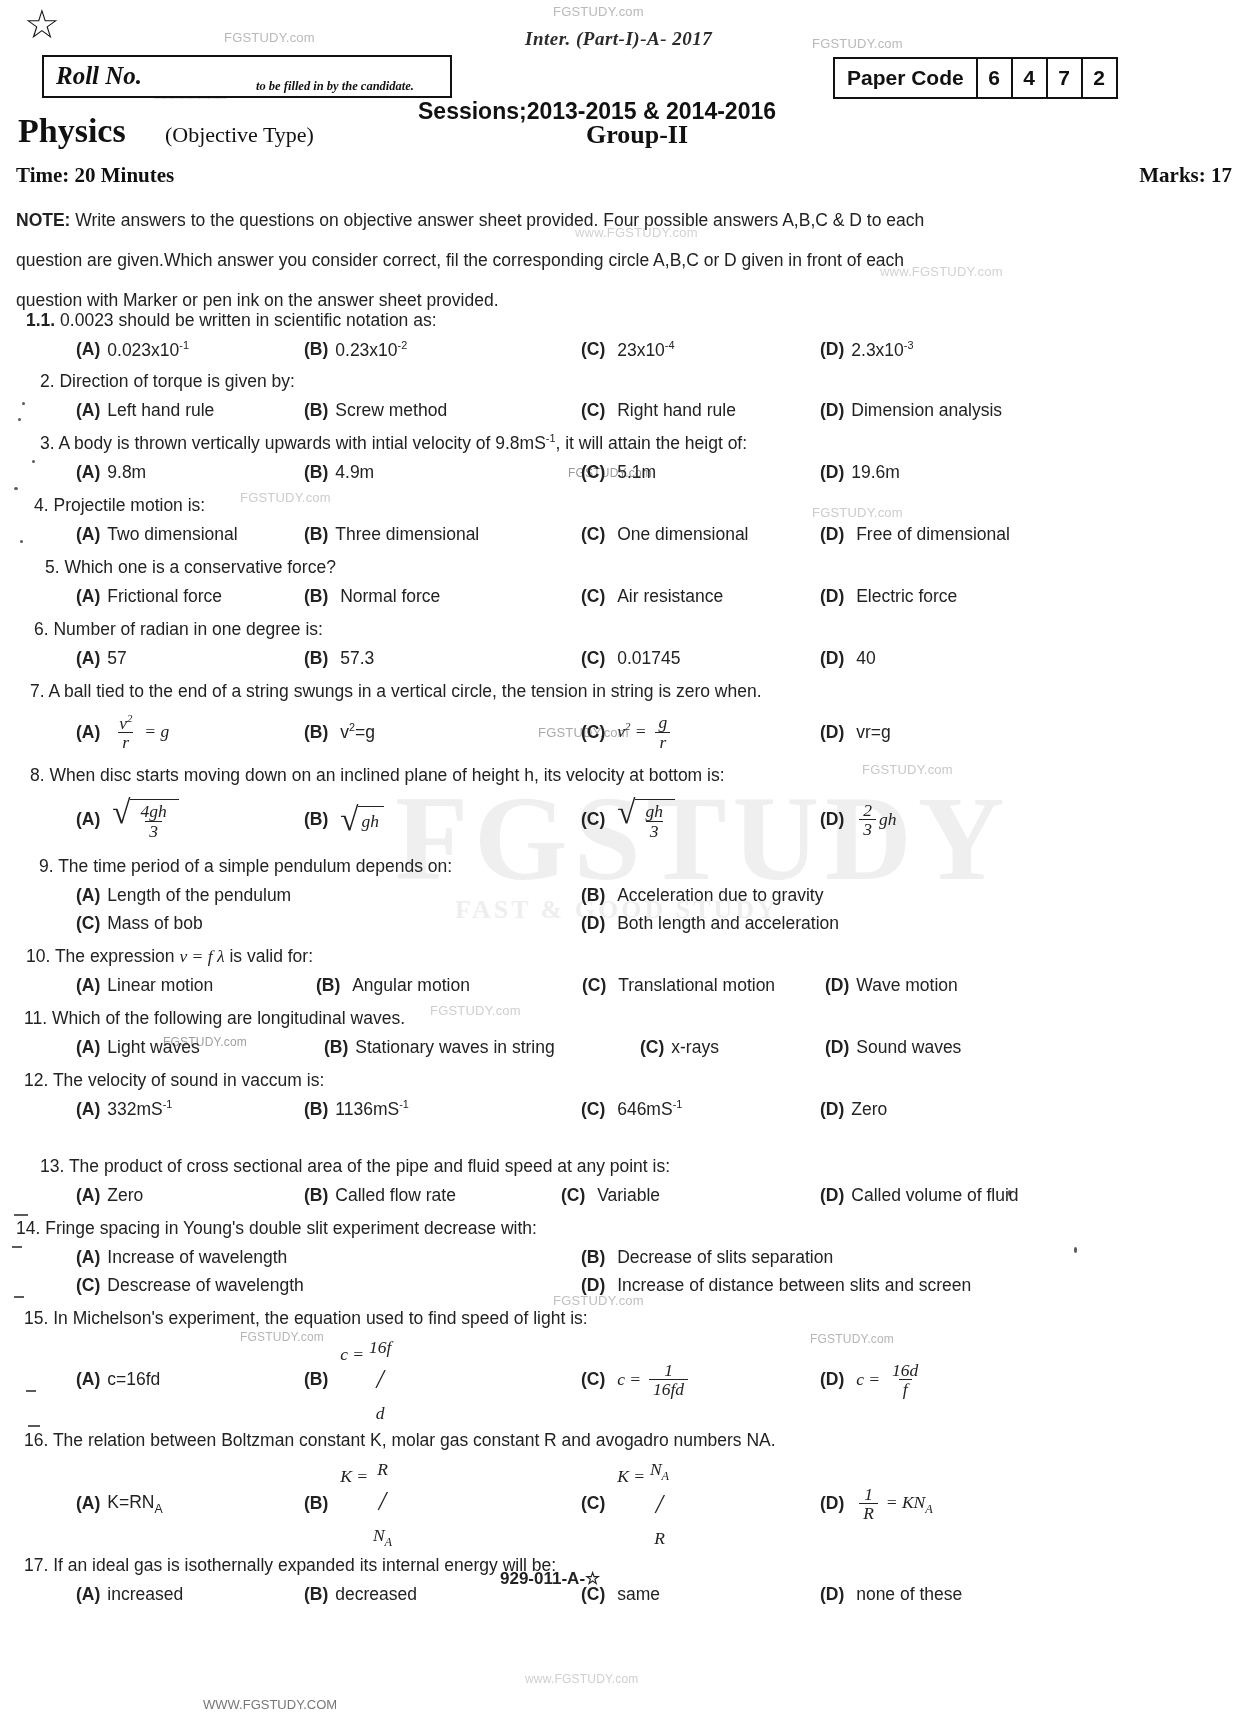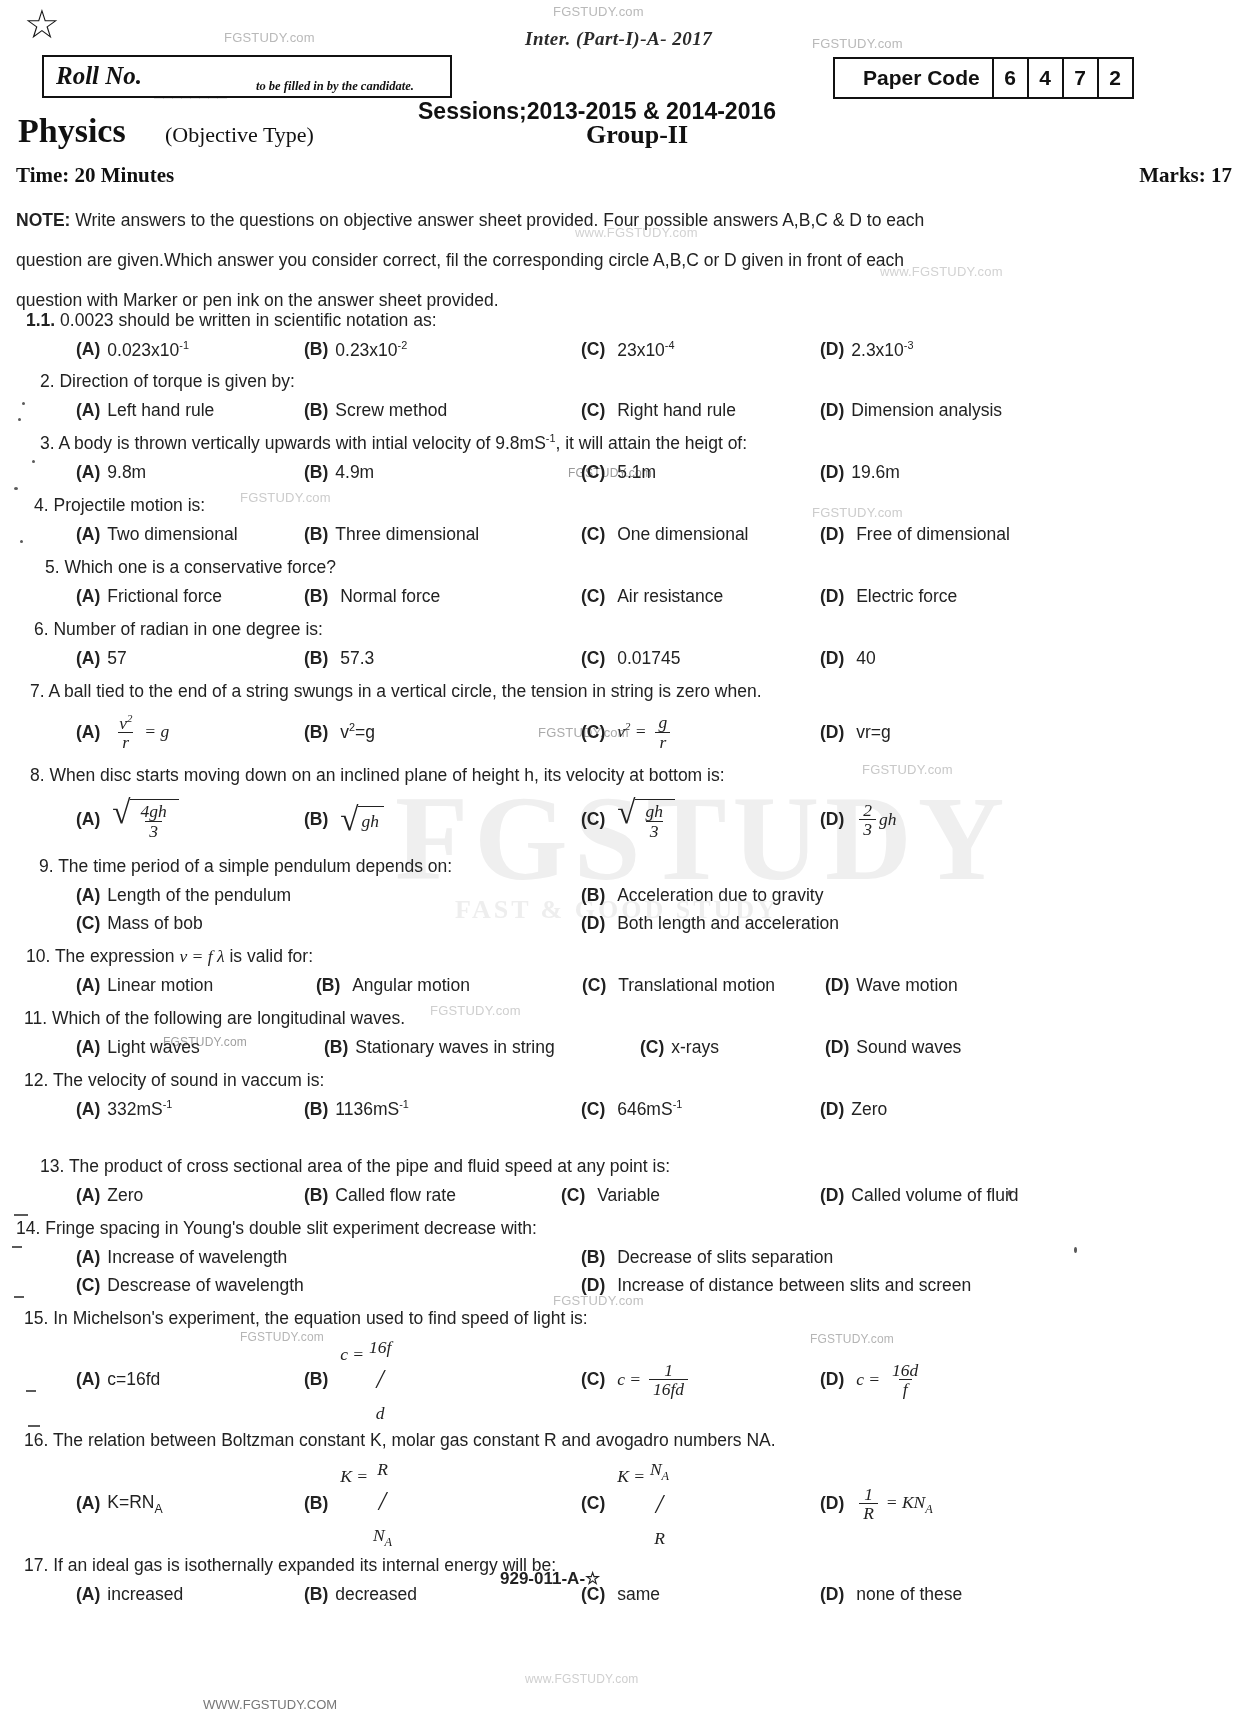--- a/index.html
+++ b/index.html
@@ -51,21 +51,20 @@
   }
   .papercode {
     position:absolute; left:833px; top:57px; height:42px;
     display:flex; align-items:stretch; border:2px solid #111; box-sizing:border-box;
   }
   .papercode .pclabel {
     display:flex; align-items:center; justify-content:center;
     padding:16px 12px; font-weight:bold; font-size:21px;
     font-family:"Liberation Sans", sans-serif; color:#111;
     border-right:2px solid #111;
-    margin-left:16px;
   }
   .papercode .pcd {
     width:33px; display:flex; align-items:center; justify-content:center;
     font-weight:bold; font-size:21px; border-right:2px solid #111; color:#111;
   }
   .papercode .pcd:last-child { border-right:none; }
 
   .sessions {
     position:absolute; left:418px; top:98px;
     font-weight:bold; font-size:23px; color:#111; letter-spacing:0px;

